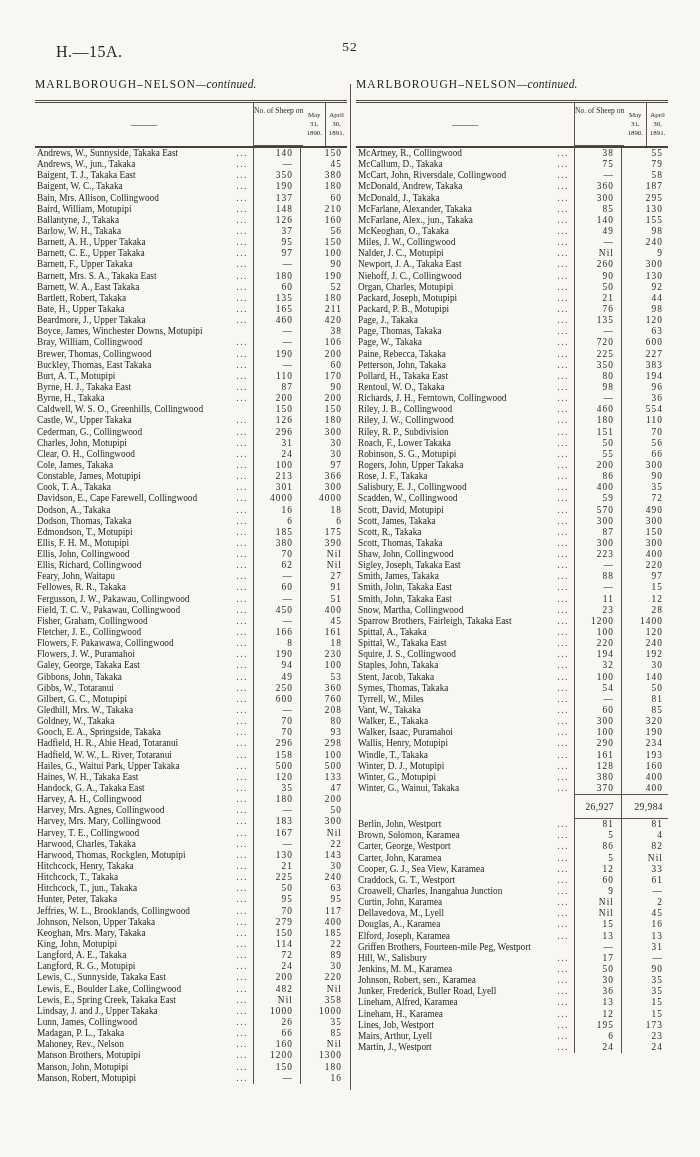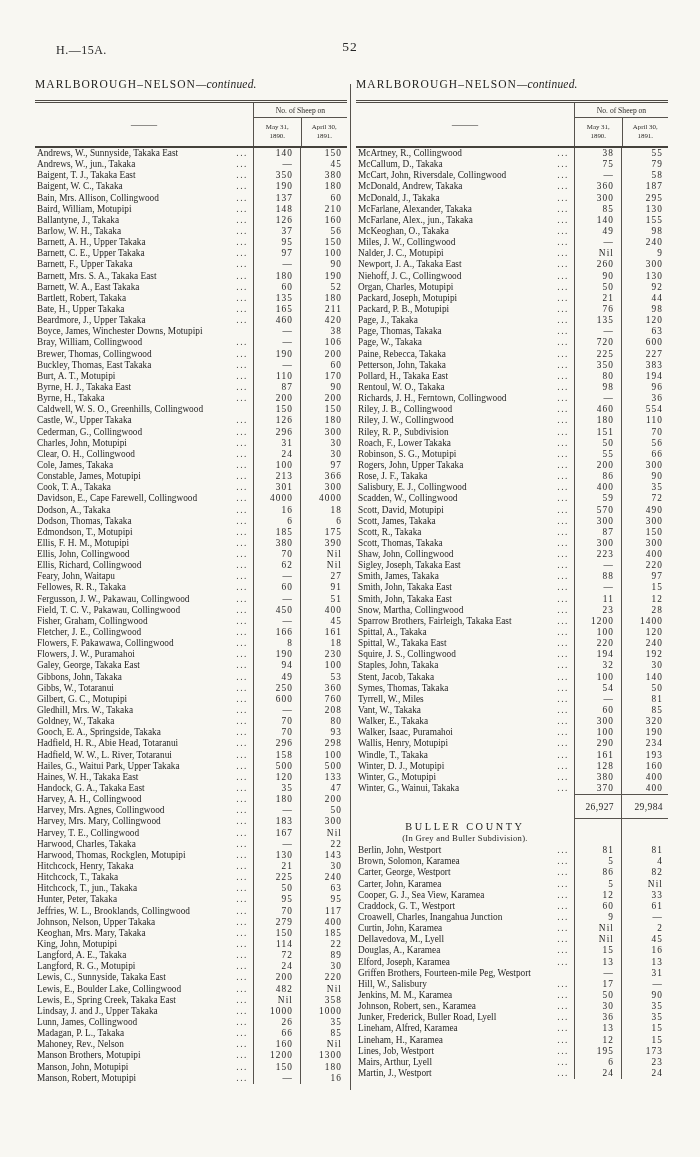--- a/index.html
+++ b/index.html
@@ -3,34 +3,34 @@
 <meta charset="utf-8">
 <style>
   html,body{margin:0;padding:0;}
   body{background:#dedcd6;}
   .page{
     position:relative;width:700px;height:1157px;margin:0 auto;
     background:#f8f7f2;
     font-family:"Liberation Serif","DejaVu Serif",serif;
     color:#262626;overflow:hidden;
   }
-  .doc-ref{position:absolute;left:56px;top:43px;font-size:12px;letter-spacing:.5px;}
+  .doc-ref{position:absolute;left:56px;top:43px;font-size:16px;letter-spacing:.5px;}
   .page-num{position:absolute;left:0;top:39px;width:700px;text-align:center;font-size:13.5px;letter-spacing:1px;}
   .col-divider{position:absolute;left:350px;top:84px;width:1px;height:1006px;background:#57534d;}
   .tcol{position:absolute;top:78px;width:312px;}
   .tcol-left{left:35px;}
   .tcol-right{left:356px;}
   .tbl-title{text-align:left;font-size:11.5px;letter-spacing:1.1px;white-space:nowrap;color:#1e1d1b;height:18px;}
   .tbl-title .cont{letter-spacing:.2px;font-style:italic;}
   .tbl{margin-top:4px;border-top:3px double #4e4a44;}
   
   .thead{display:flex;border-bottom:2px solid #45423c;height:45px;box-sizing:border-box;}
   .h-name{width:218px;display:flex;align-items:center;justify-content:center;box-sizing:border-box;}
   .h-dash{display:inline-block;transform:scaleX(2.6);font-size:10px;color:#33312d;}
-  .h-sheep{flex:1;display:flex;flex-direction:column;border-left:1px solid #57534d;box-sizing:border-box;}
+  .h-sheep{flex:1;display:flex;flex-direction:row;border-left:1px solid #57534d;box-sizing:border-box;}
   .h-sheep-top{border-bottom:1px solid #57534d;text-align:center;font-size:7.6px;padding:3px 0 2px;color:#2c2a27;}
   .h-sheep-cols{flex:1;display:flex;}
   .h-c{width:50%;box-sizing:border-box;display:flex;flex-direction:column;align-items:center;justify-content:center;font-size:6.9px;line-height:1.3;text-align:center;color:#2c2a27;}
   .h-c2{border-left:1px solid #57534d;}
   
   .tbody{font-size:9.3px;}
   .row{display:flex;height:11.15px;line-height:11.15px;overflow:visible;}
   .c-name{width:218px;display:flex;box-sizing:border-box;padding-left:2px;overflow:hidden;white-space:nowrap;}
   .dots{margin-left:auto;padding-right:5px;letter-spacing:1.6px;color:#33312d;}
   .c-a,.c-b{width:47px;box-sizing:border-box;border-left:1px solid #57534d;text-align:right;letter-spacing:1.1px;}
@@ -1240,28 +1240,20 @@
               <span class="dots">...</span>
             </div>
             <div class="c-a">370</div>
             <div class="c-b">400</div>
           </div>
           <div class="tot-row">
             <div class="c-name"></div>
             <div class="c-a">26,927</div>
             <div class="c-b">29,984</div>
           </div>
-          <div class="sec-row">
-            <div class="sec-name">
-              <div class="sec-l1">BULLER COUNTY</div>
-              <div class="sec-l2">(In Grey and Buller Subdivision).</div>
-            </div>
-            <div class="c-a"></div>
-            <div class="c-b"></div>
-          </div>
           <div class="row">
             <div class="c-name">
               <span>Berlin, John, Westport</span>
               <span class="dots">...</span>
             </div>
             <div class="c-a">81</div>
             <div class="c-b">81</div>
           </div>
           <div class="row">
             <div class="c-name">

